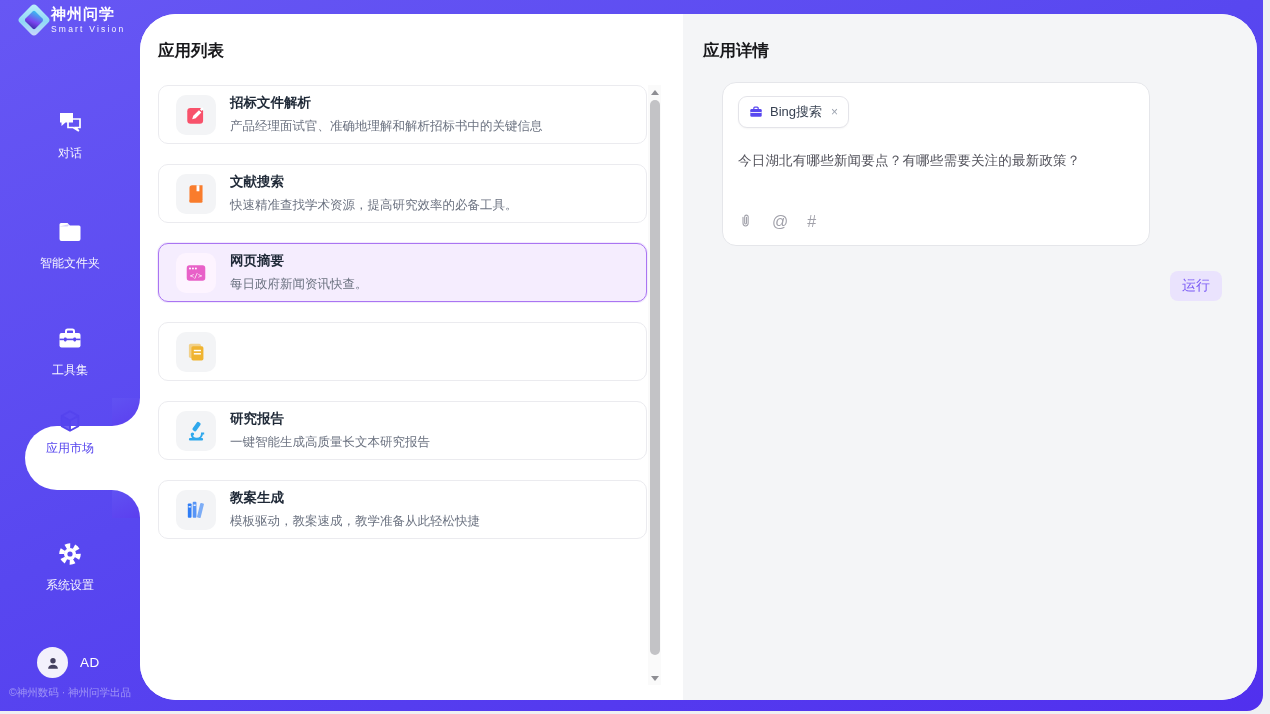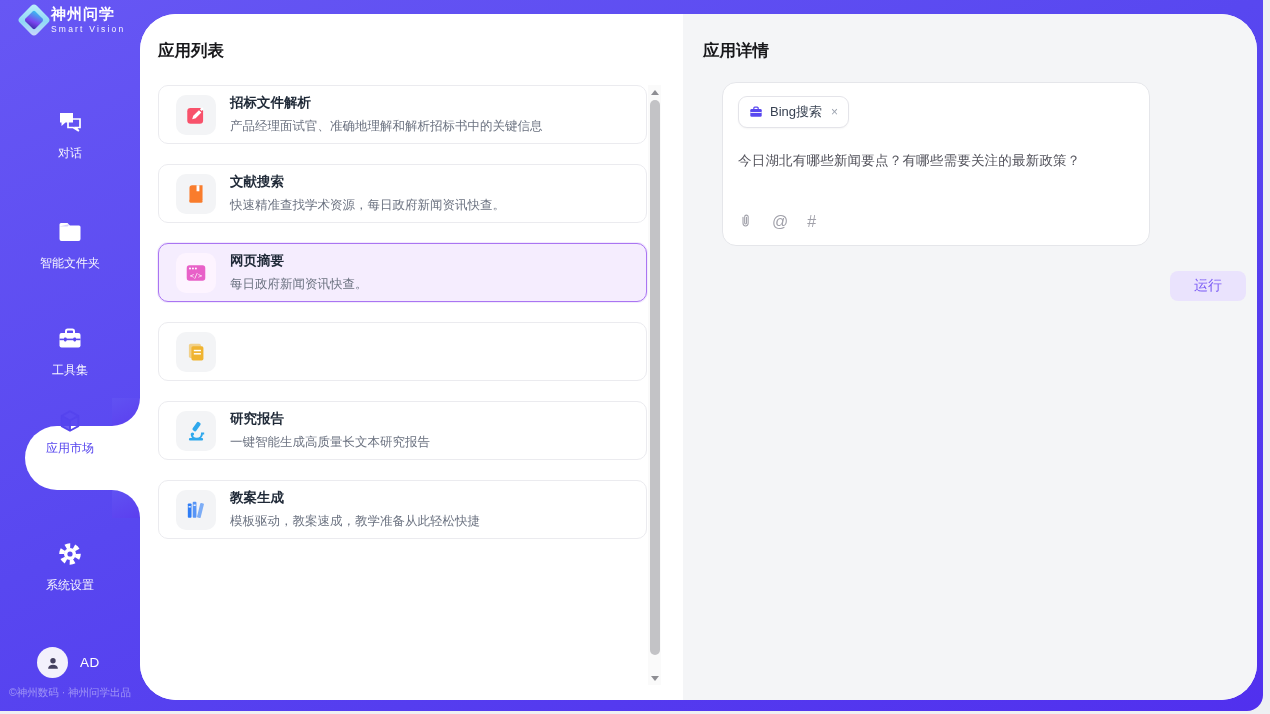--- a/index.html
+++ b/index.html
@@ -98,21 +98,21 @@
     display:inline-flex; align-items:center; gap:7px; background:#fff;
     border:1px solid #e4e4e9; border-radius:9px; padding:6px 10px;
     box-shadow:0 1px 2px rgba(0,0,0,.04);
   }
   .chip-label { font-size:13px; color:#374151; }
   .chip-close { font-size:12px; color:#9ca3af; margin-left:2px; cursor:pointer; }
   .query-text { margin-top:24px; font-size:13.5px; color:#52525b; letter-spacing:.2px; }
   .composer-icons { position:absolute; left:15px; bottom:13px; display:flex; align-items:center; gap:19px; }
   .ci { color:#a1a1aa; font-size:16px; line-height:1; cursor:pointer; }
   .run-btn {
-    position:absolute; left:487px; top:257px; width:76px; height:30px;
+    position:absolute; left:487px; top:257px; width:52px; height:30px;
     background:#eae3fd; color:#7b5cf5; font-size:14px; border:none; border-radius:8px; cursor:pointer;
     font-family:inherit;
   }
 </style>
 </head>
 <body>
 
 <div class="frame">
 
   <div class="sidebar">
@@ -226,21 +226,21 @@
         <div class="card">
           <div class="tile">
             <svg viewBox="0 0 22 22" width="24" height="24" style="fill: rgb(249, 124, 44);">
               <path d="M5 5.5A2.5 2.5 0 0 1 7.5 3h9.5v13.5H7.2A2.2 2.2 0 0 0 5 18.7z"></path>
               <rect x="5" y="16" width="12" height="3" rx="1.2"></rect>
               <rect x="11.5" y="3" width="2.6" height="5.5" fill="#fff"></rect>
             </svg>
           </div>
           <div class="card-text">
             <div class="card-name">文献搜索</div>
-            <div class="card-desc">快速精准查找学术资源，每日政府新闻资讯快查。</div>
+            <div class="card-desc">快速精准查找学术资源，提高研究效率的必备工具。</div>
           </div>
         </div>
 
         <div class="card selected">
           <div class="tile">
             <svg viewBox="0 0 22 22" width="24" height="24" style="fill: rgb(232, 97, 200);">
               <rect x="2.5" y="4" width="17" height="14" rx="2.5"></rect>
               <circle cx="5.5" cy="6.8" r="0.9" fill="#fff"></circle>
                 <circle cx="8.2" cy="6.8" r="0.9" fill="#fff"></circle>
                 <circle cx="10.9" cy="6.8" r="0.9" fill="#fff"></circle>

